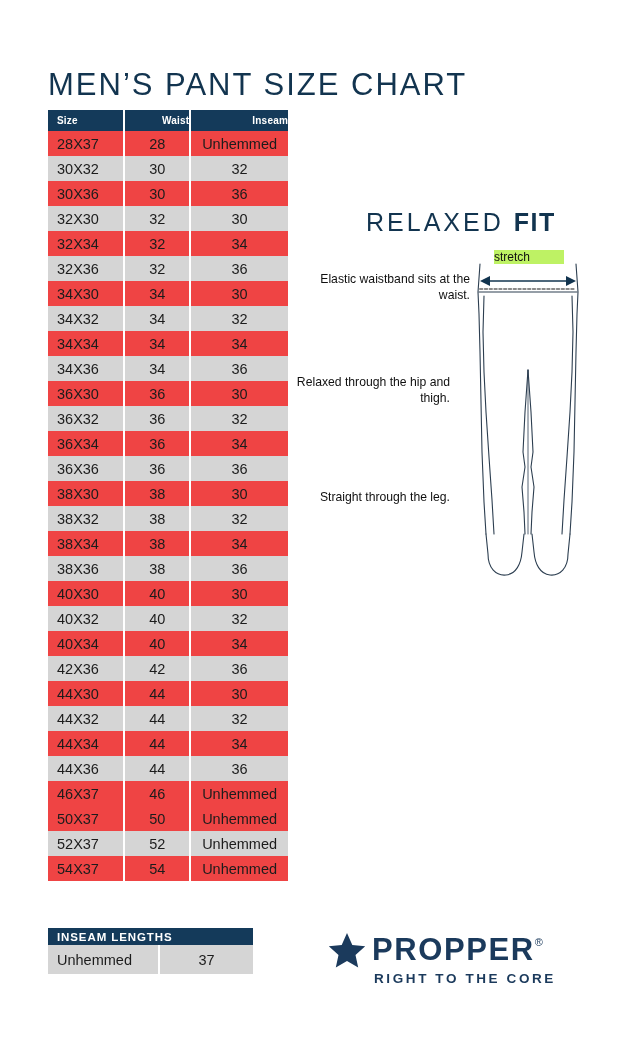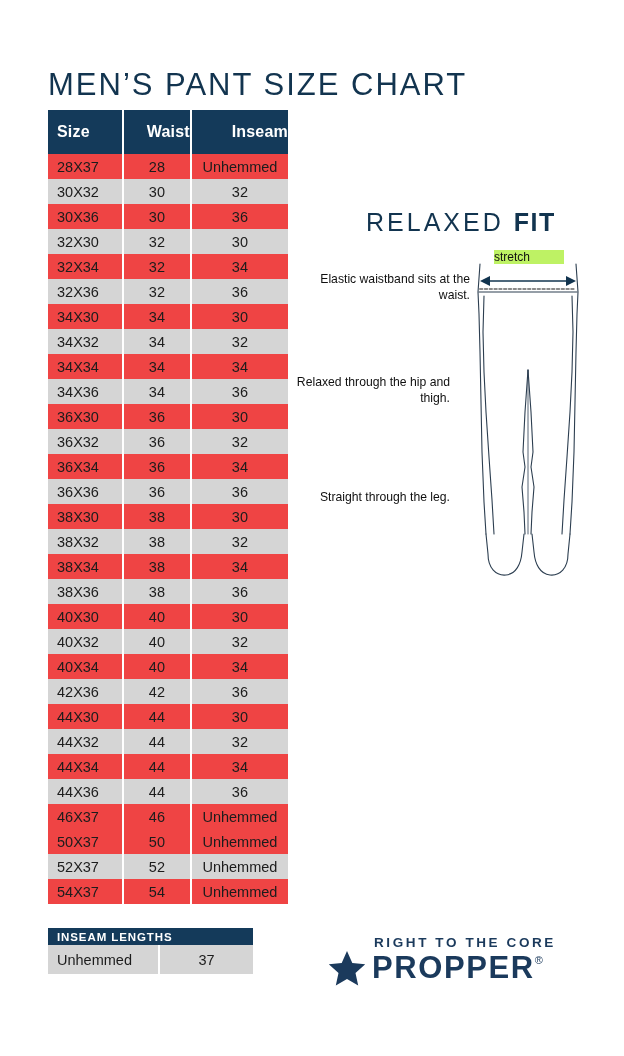--- a/index.html
+++ b/index.html
@@ -34,23 +34,23 @@
     position: absolute;
     left: 48px;
     top: 110px;
     width: 240px;
     border-collapse: separate;
     border-spacing: 0;
   }
   .size-table th {
     background: #143a5a;
     color: #ffffff;
-    font-size: 16px;
+    font-size: 10px;
     font-weight: bold;
-    height: 44px;
+    height: 21px;
     padding: 0 0 0 9px;
     text-align: left;
     border-right: 2px solid #ffffff;
     letter-spacing: 0.2px;
     vertical-align: middle;
   }
   .size-table th.c-waist,
   .size-table th.c-inseam {
     text-align: right;
     padding-left: 22px;
@@ -380,22 +380,22 @@
       <line x1="20" y1="19" x2="100" y2="19"></line>
       <polygon points="12,19 22,14 22,24" stroke="none"></polygon>
       <polygon points="108,19 98,14 98,24" stroke="none"></polygon>
     </g>
   </svg>
   <div style="position:absolute; left:26px; top:-12px; width:70px; 
               font-size:12px; color:#101010; background:#bef264;">stretch</div>
 </div>
 
 <div class="logo">
-  <div style="font-size:13.5px; font-weight:bold; color:#1b3a5c; letter-spacing:2.6px;
-              margin-left:46px; margin-top:3px;">RIGHT TO THE CORE</div>
   <div style="display:flex; align-items:center;">
     <svg width="38" height="36" viewBox="0 0 38 36">
       <polygon points="19,1 24.3,12.9 37.2,14.2 27.5,22.9 30.2,35.6 19,29.1 7.8,35.6 10.5,22.9 0.8,14.2 13.7,12.9" fill="#1b3a5c"></polygon>
     </svg>
     <span style="font-size:31px; font-weight:bold; color:#1b3a5c; letter-spacing:1.6px; margin-left:6px;">PROPPER</span>
     <span style="font-size:11px; color:#1b3a5c; align-self:flex-start; margin-top:4px;">®</span>
   </div>
+  <div style="font-size:13.5px; font-weight:bold; color:#1b3a5c; letter-spacing:2.6px;
+              margin-left:46px; margin-top:3px;">RIGHT TO THE CORE</div>
 </div>
 
 </body></html>

